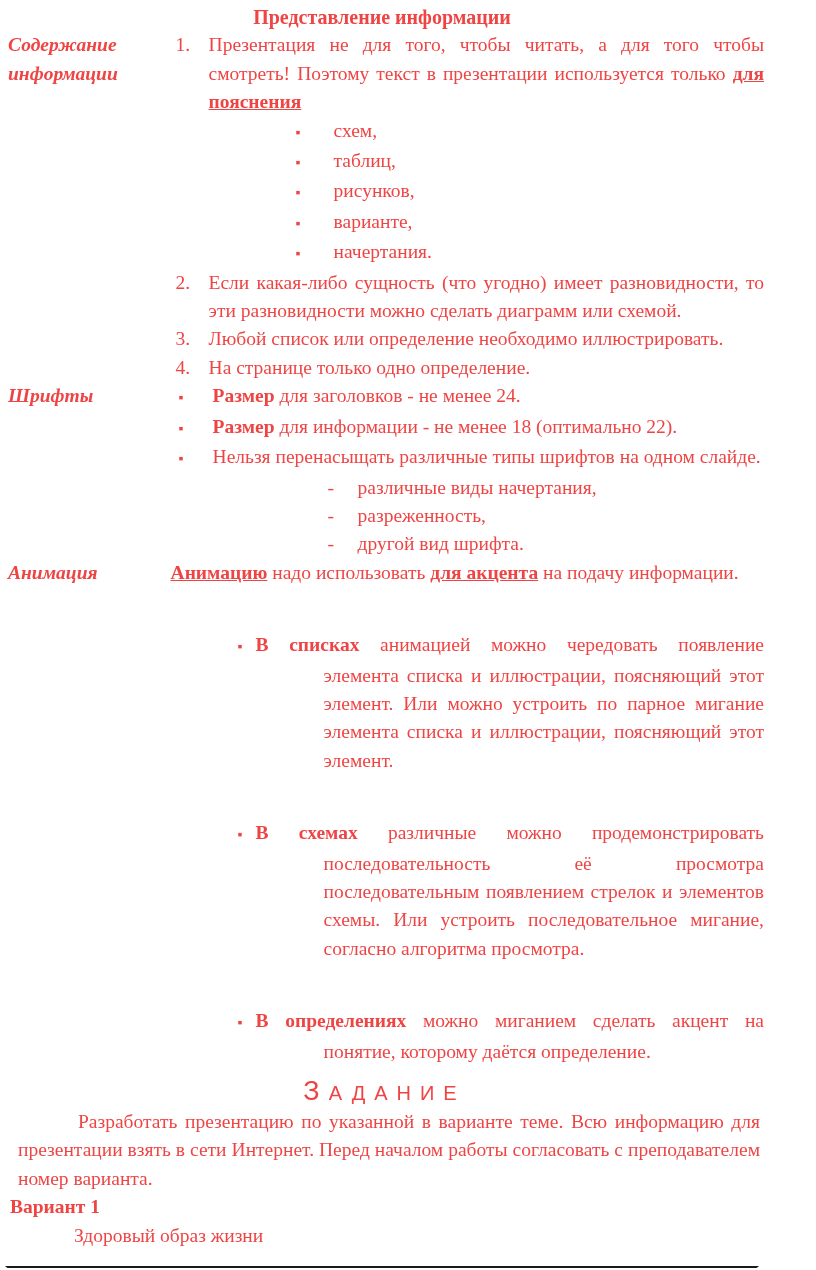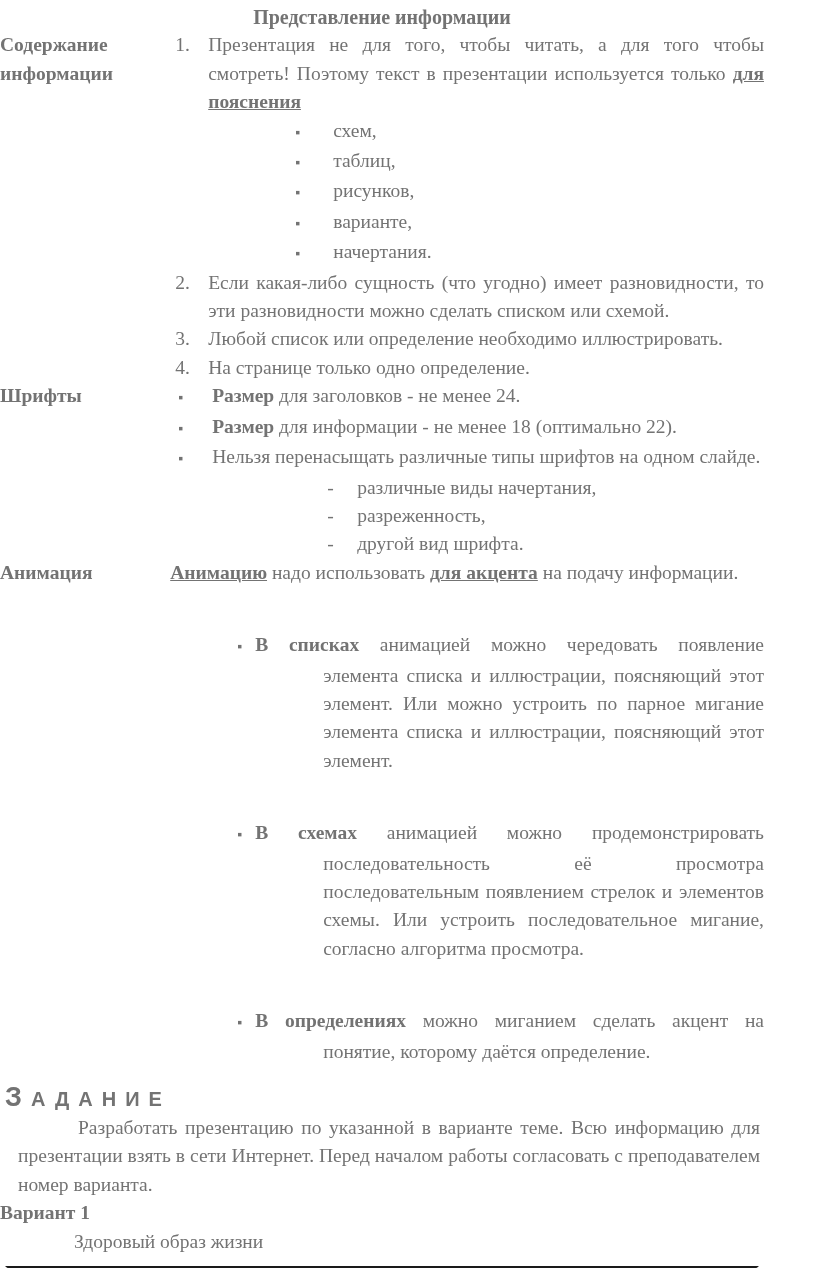--- a/index.html
+++ b/index.html
@@ -1,24 +1,24 @@
 <!DOCTYPE html>
 <html><head>
 <meta charset="utf-8">
 <style>
   html,body { margin:0; padding:0; background:#fff; }
   .page {
     width:764px; height:1270px; position:relative; overflow:hidden;
-    background:#ffffff; color:#737373;
+    background:#ffffff; color:#ef4444;
     font-family:"Liberation Serif","DejaVu Serif",serif;
     font-size:19.5px; line-height:28.4px;border-radius:15px;
   }
   .title { text-align:center; font-weight:bold; font-size:20px; padding-top:3px; }
   .row { display:flex; }
-  .label-col { width:180px; box-sizing:border-box; font-weight:bold; }
+  .label-col { width:180px; box-sizing:border-box; padding-left:8px; font-weight:bold;font-style:italic; }
   .content-col { width:628px; box-sizing:border-box; }
 
   
   .oitem { padding-left:38px; text-indent:-33px; text-align:justify; }
   .oitem .num { display:inline-block; width:33px; text-indent:0; }
 
   
   .b1 { padding-left:163px; text-indent:-38px; }
   .blt { display:inline-block; text-indent:0; font-size:14px; vertical-align:baseline; }
   .b1 .blt { width:38px; }
@@ -33,25 +33,25 @@
 
   
   .anim-p { text-align:justify; }
   .ab { padding-left:153px; text-indent:-86px; text-align:justify;margin-top:44px; }
   .ab .blt { width:18px; }
 
   .b  { font-weight:bold; }
   .bu { font-weight:bold; text-decoration:underline; }
 
   
-  .task-h { font-family:"Liberation Sans","DejaVu Sans",sans-serif; font-weight:bold;
-            letter-spacing:9px; font-size:20px; padding-left:5px; line-height:30px; margin-top:16px; }
+  .task-h { font-family:"Liberation Sans","DejaVu Sans",sans-serif; font-weight:normal;
+            letter-spacing:9px; font-size:20px; padding-left:5px; line-height:30px; margin-top:10px;text-align:center; }
   .task-h .first { font-size:27px; }
   .task-p { margin:0 4px 0 18px; text-indent:60px; text-align:justify; }
-  .variant { font-weight:bold; padding-left:0; }
+  .variant { font-weight:bold; padding-left:10px; }
   .topic { padding-left:14px; text-indent:60px; }
 
   .bottom-line { position:absolute; left:0; right:0; bottom:2px; border-top:2px solid #1a1a1a; }
 </style>
 </head>
 <body>
 
 <div class="page">
 
   <div class="title">Представление информации</div>
@@ -61,21 +61,21 @@
     <div class="content-col">
       <div class="oitem">
         <span class="num">1.</span><span>Презентация не для того, чтобы читать, а для того чтобы смотреть! Поэтому текст в презентации используется только </span><span class="bu">для пояснения</span>
       </div>
       <div class="b1"><span class="blt">▪</span><span>схем,</span></div>
       <div class="b1"><span class="blt">▪</span><span>таблиц,</span></div>
       <div class="b1"><span class="blt">▪</span><span>рисунков,</span></div>
       <div class="b1"><span class="blt">▪</span><span>варианте,</span></div>
       <div class="b1"><span class="blt">▪</span><span>начертания.</span></div>
       <div class="oitem">
-        <span class="num">2.</span><span>Если какая-либо сущность (что угодно) имеет разновидности, то эти разновидности можно сделать списком или схемой.</span>
+        <span class="num">2.</span><span>Если какая-либо сущность (что угодно) имеет разновидности, то эти разновидности можно сделать диаграмм или схемой.</span>
       </div>
       <div class="oitem">
         <span class="num">3.</span><span>Любой список или определение необходимо иллюстрировать.</span>
       </div>
       <div class="oitem">
         <span class="num">4.</span><span>На странице только одно определение.</span>
       </div>
     </div>
   </div>
 
@@ -91,21 +91,21 @@
     </div>
   </div>
 
   <div class="row">
     <div class="label-col">Анимация</div>
     <div class="content-col">
       <div class="anim-p">
         <span class="bu">Анимацию</span><span> надо использовать </span><span class="bu">для акцента</span><span> на подачу информации.</span>
       </div>
       <div class="ab"><span class="blt">▪</span><span class="b">В списках</span><span> анимацией можно чередовать появление элемента списка и иллюстрации, поясняющий этот элемент. Или можно устроить по парное мигание элемента списка и иллюстрации, поясняющий этот элемент.</span></div>
-      <div class="ab"><span class="blt">▪</span><span class="b">В схемах</span><span> анимацией можно продемонстрировать последовательность её просмотра последовательным появлением стрелок и элементов схемы. Или устроить последовательное мигание, согласно алгоритма просмотра.</span></div>
+      <div class="ab"><span class="blt">▪</span><span class="b">В схемах</span><span> различные можно продемонстрировать последовательность её просмотра последовательным появлением стрелок и элементов схемы. Или устроить последовательное мигание, согласно алгоритма просмотра.</span></div>
       <div class="ab"><span class="blt">▪</span><span class="b">В определениях</span><span> можно миганием сделать акцент на понятие, которому даётся определение.</span></div>
     </div>
   </div>
 
   <div class="task-h"><span class="first">З</span><span>АДАНИЕ</span></div>
   <div class="task-p">Разработать презентацию по указанной в варианте теме. Всю информацию для презентации взять в сети Интернет. Перед началом работы согласовать с преподавателем номер варианта.</div>
   <div class="variant">Вариант 1</div>
   <div class="topic">Здоровый образ жизни</div>
 
   <div class="bottom-line"></div>

